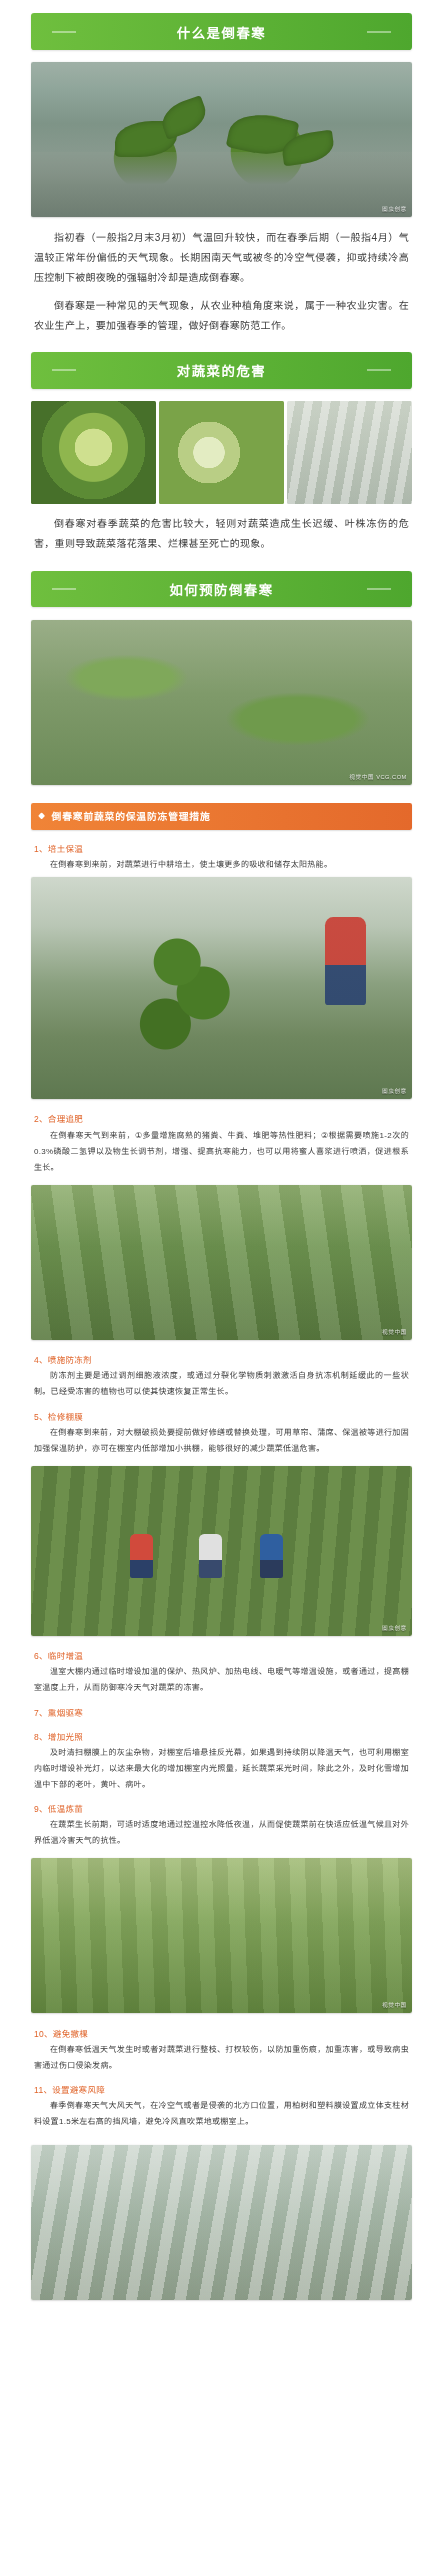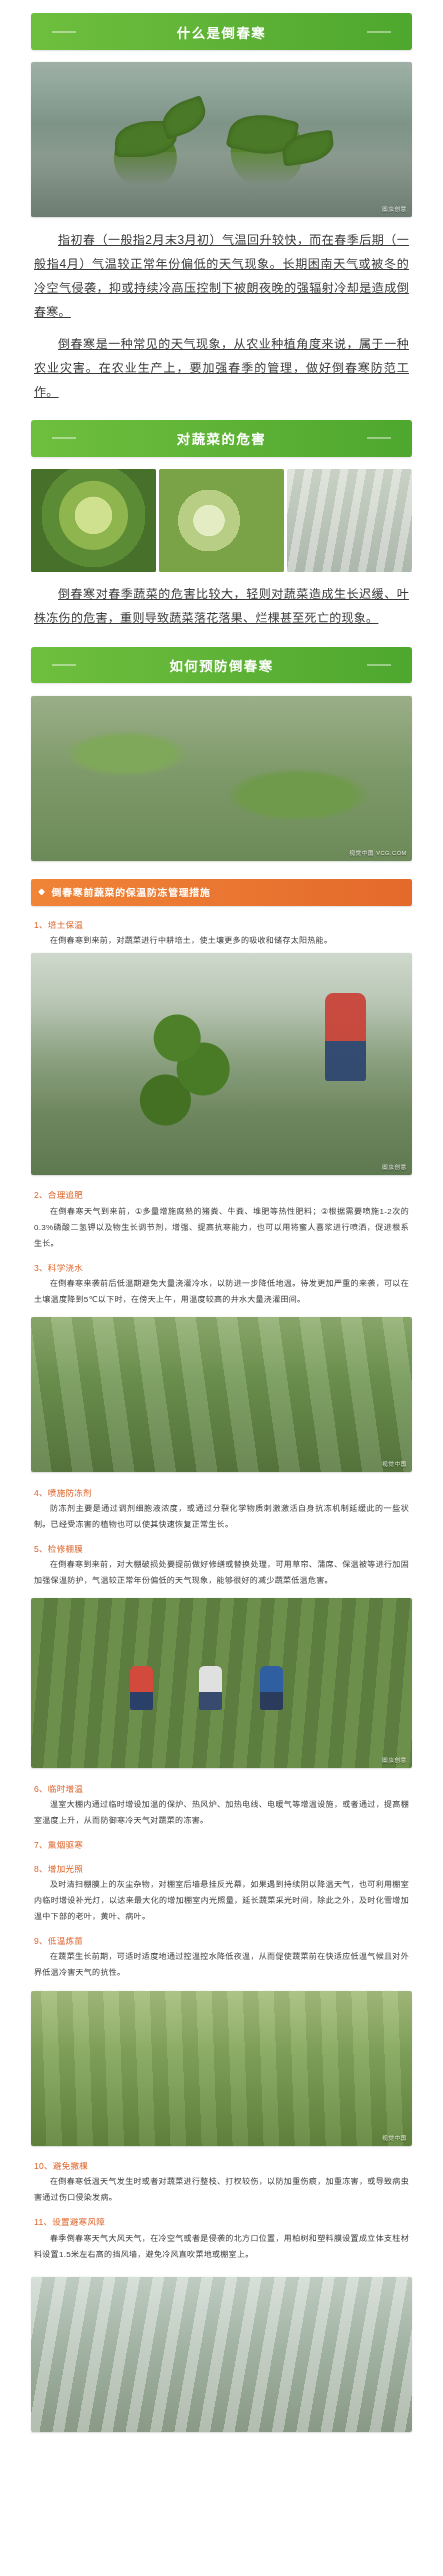--- a/index.html
+++ b/index.html
@@ -192,27 +192,26 @@
   .photo-tunnel {
     height: 155px;
     background:
       repeating-linear-gradient(100deg, rgba(255,255,255,0.45) 0 11.3px, rgba(220,230,225,0.2) 11.3px 24px),
       linear-gradient(180deg, #b7c5b9 0%, #93a694 45%, #74866f 100%);
   }
 
   
   .para {
     padding: 5.2px 34px 3.1px 34px;
-    font-size: 12px;
+    font-size: 10px;
     line-height: 2.0;
     color: #3b3b3b;
     text-align: justify;
     text-indent: 2em;
     letter-spacing: 0.3px;
-    text-decoration: underline;
   }
 
   
   .sub-banner-wrap {
     padding: 13.4px 31px 4.1px 31px;
   }
   .sub-banner {
     background: linear-gradient(90deg, #f08437 0%, #e4692b 100%);
     color: #ffffff;
     font-size: 9.8px;
@@ -321,41 +320,37 @@
       <div class="worker"></div>
       <div class="wm">图虫创意</div>
     </div>
   </div>
 
   <div class="item">
     <div class="item-title">2、合理追肥</div>
     <div class="item-body">在倒春寒天气到来前，①多量增施腐熟的猪粪、牛粪、堆肥等热性肥料；②根据需要喷施1-2次的0.3%磷酸二氢钾以及物生长调节剂，增强、提高抗寒能力，也可以用将蜜人喜浆进行喷洒，促进根系生长。</div>
   </div>
 
-  <div class="item">
-    <div class="item-title">3、科学浇水</div>
-    <div class="item-body">在倒春寒来袭前后低温期避免大量浇灌冷水，以防进一步降低地温。待发更加严重的来袭，可以在土壤温度降到5℃以下时，在傍天上午，用温度较高的井水大量浇灌田间。</div>
-  </div>
 
   <div class="spacer-10"></div>
 
   <div class="photo-wrap">
     <div class="photo photo-greenhouse">
       <div class="wm">视觉中国</div>
     </div>
   </div>
 
   <div class="item">
     <div class="item-title">4、喷施防冻剂</div>
     <div class="item-body">防冻剂主要是通过调剂细胞液浓度，或通过分裂化学物质刺激激活自身抗冻机制延缓此的一些状制。已经受冻害的植物也可以使其快速恢复正常生长。</div>
   </div>
 
   <div class="item">
     <div class="item-title">5、检修棚膜</div>
-    <div class="item-body">在倒春寒到来前，对大棚破损处要提前做好修缮或替换处理，可用草帘、蒲席、保温被等进行加固加强保温防护，气温较正常年份偏低的天气现象，能够很好的减少蔬菜低温危害。</div>
+    <div class="item-body">在倒春寒到来前，对大棚破损处要提前做好修缮或替换处理，可用草帘、蒲席、保温被等进行加固加强保温防护，亦可在棚室内低部增加小拱棚，能够很好的减少蔬菜低温危害。</div>
   </div>
 
   <div class="spacer-10"></div>
 
   <div class="photo-wrap">
     <div class="photo photo-workers">
       <div class="w" style="left:26%;background:linear-gradient(180deg,#d14a3c 0 58%,#2b4068 58% 100%);"></div>
       <div class="w" style="left:44%;background:linear-gradient(180deg,#e0e0e0 0 58%,#384a6d 58% 100%);"></div>
       <div class="w" style="left:60%;background:linear-gradient(180deg,#2f5fa0 0 58%,#2b3b5c 58% 100%);"></div>
       <div class="wm">图虫创意</div>

